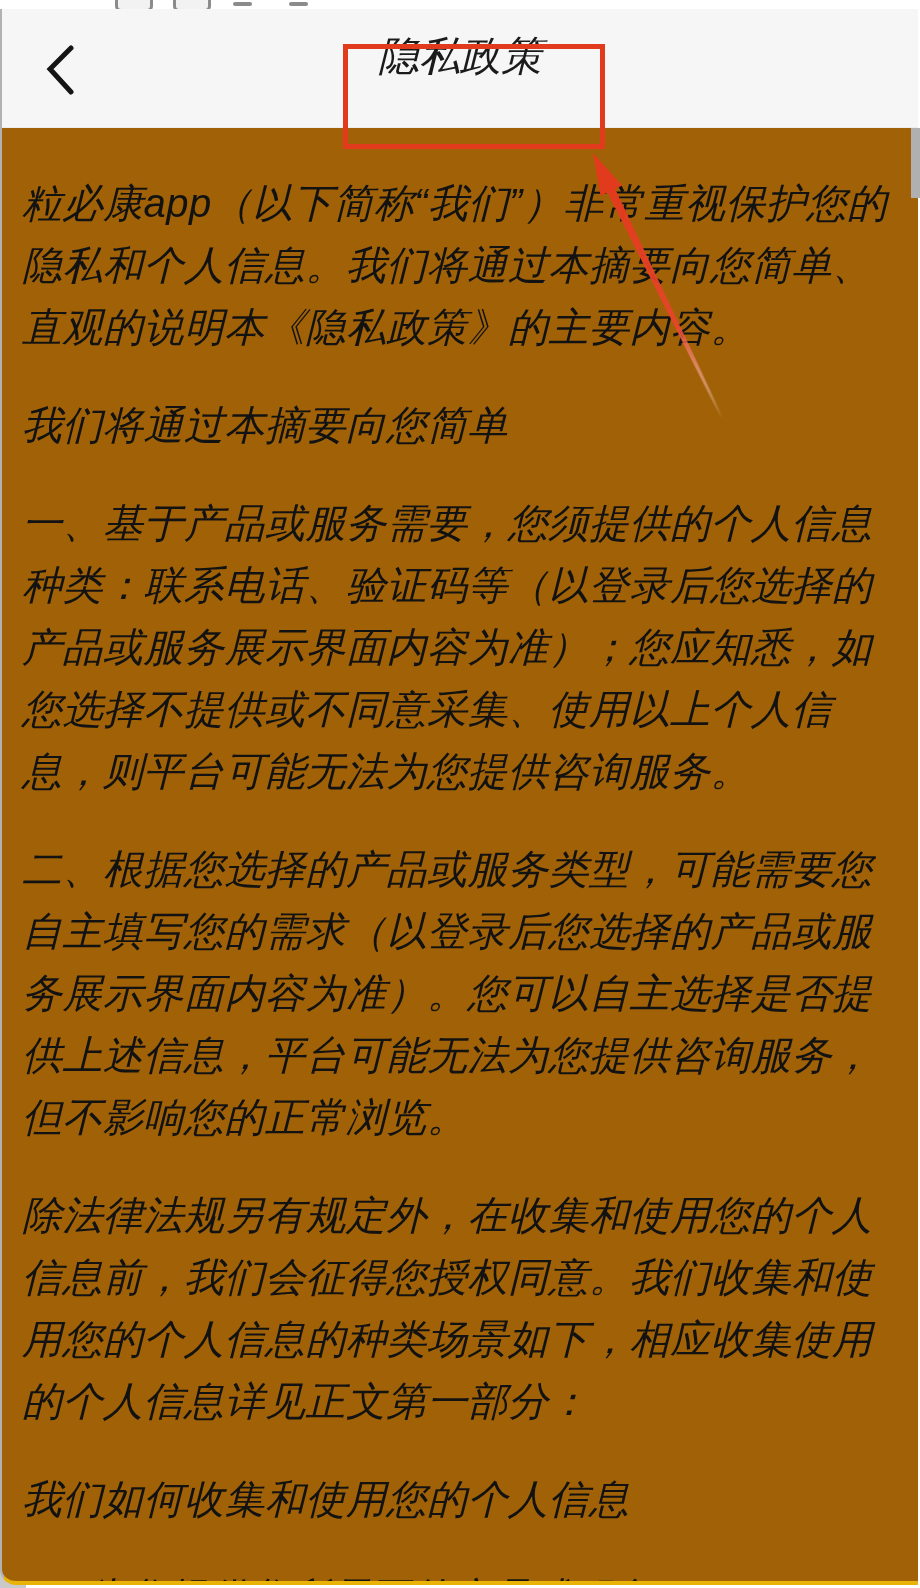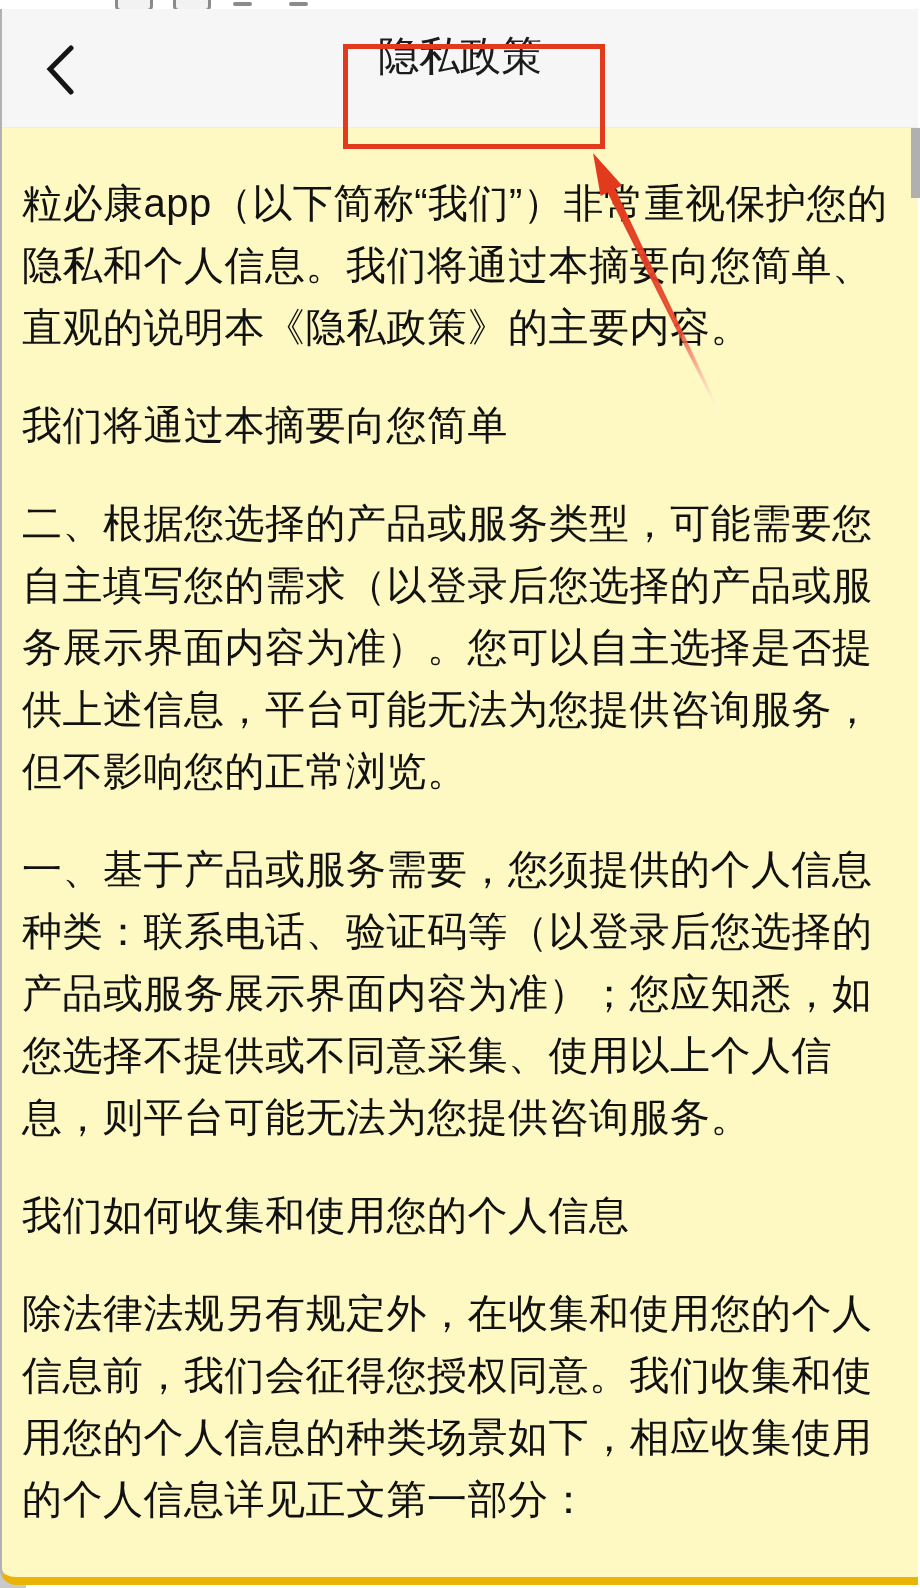--- a/index.html
+++ b/index.html
@@ -8,23 +8,23 @@
 
   
   .status-strip{position:absolute;left:0;top:0;width:920px;height:9px;background:#ffffff;overflow:hidden;z-index:6;}
   .sicon-box{position:absolute;top:-14px;height:20px;border:3px solid #8b8b8b;border-radius:6px;background:#f2f2f2;}
   .sicon-line{position:absolute;top:2px;height:4px;background:#8b8b8b;border-radius:2px;}
 
   
   .corner-backdrop{position:absolute;left:0;top:1566px;width:26px;height:22px;background:#c9c9c9;z-index:1;}
 
   
-  .card{position:absolute;left:0;top:8px;width:918px;height:1577px;background:#fef9c3;
-        border-left:2px solid #b2b2b2;border-bottom:8px solid #eab308;
-        border-bottom-left-radius:16px;box-sizing:border-box;overflow:hidden;z-index:2;}
+  .card{position:absolute;left:0;top:8px;width:918px;height:1577px;background:#a16207;
+        border-left:2px solid #b2b2b2;border-bottom:4px solid #eab308;
+        border-bottom-left-radius:16px;box-sizing:border-box;overflow:hidden;z-index:2;font-style:italic;}
 
   
   .navbar{position:relative;width:100%;height:119px;background:#f6f6f7;border-bottom:1px solid #ededed;}
   .back-btn{position:absolute;left:30px;top:30px;width:56px;height:66px;display:flex;align-items:center;justify-content:center;cursor:pointer;background:none;border:none;padding:0;}
   .nav-title{position:absolute;left:0;top:24px;width:100%;text-align:center;font-size:41px;line-height:48px;color:#1b1b1b;}
 
   
   .content{padding:44px 20px 0 20px;}
   .content p{margin:0 0 36px 0;font-size:40px;line-height:62px;color:#121212;
              letter-spacing:0.5px;text-align:left;word-break:break-all;}
@@ -53,24 +53,24 @@
             <polyline points="26,3 5,24 26,47" fill="none" stroke="#151515" stroke-width="5" stroke-linecap="round" stroke-linejoin="miter"></polyline>
           </svg>
         </span>
       </button>
       <div class="nav-title">隐私政策</div>
     </div>
 
     <div class="content">
       <p>粒必康app（以下简称“我们”）非常重视保护您的隐私和个人信息。我们将通过本摘要向您简单、直观的说明本《隐私政策》的主要内容。</p>
       <p>我们将通过本摘要向您简单</p>
+      <p>一、基于产品或服务需要，您须提供的个人信息种类：联系电话、验证码等（以登录后您选择的产品或服务展示界面内容为准）；您应知悉，如您选择不提供或不同意采集、使用以上个人信息，则平台可能无法为您提供咨询服务。</p>
       <p>二、根据您选择的产品或服务类型，可能需要您自主填写您的需求（以登录后您选择的产品或服务展示界面内容为准）。您可以自主选择是否提供上述信息，平台可能无法为您提供咨询服务，但不影响您的正常浏览。</p>
-      <p>一、基于产品或服务需要，您须提供的个人信息种类：联系电话、验证码等（以登录后您选择的产品或服务展示界面内容为准）；您应知悉，如您选择不提供或不同意采集、使用以上个人信息，则平台可能无法为您提供咨询服务。</p>
+      <p>除法律法规另有规定外，在收集和使用您的个人信息前，我们会征得您授权同意。我们收集和使用您的个人信息的种类场景如下，相应收集使用的个人信息详见正文第一部分：</p>
       <p>我们如何收集和使用您的个人信息</p>
-      <p>除法律法规另有规定外，在收集和使用您的个人信息前，我们会征得您授权同意。我们收集和使用您的个人信息的种类场景如下，相应收集使用的个人信息详见正文第一部分：</p>
       <p>1、为您提供您所需要的产品或服务：</p>
     </div>
   </div>
 
   <div class="status-strip">
     <div class="sicon-box" style="left:115px;width:32px;"></div>
     <div class="sicon-box" style="left:173px;width:32px;"></div>
     <div class="sicon-line" style="left:233px;width:19px;"></div>
     <div class="sicon-line" style="left:289px;width:19px;"></div>
   </div>

